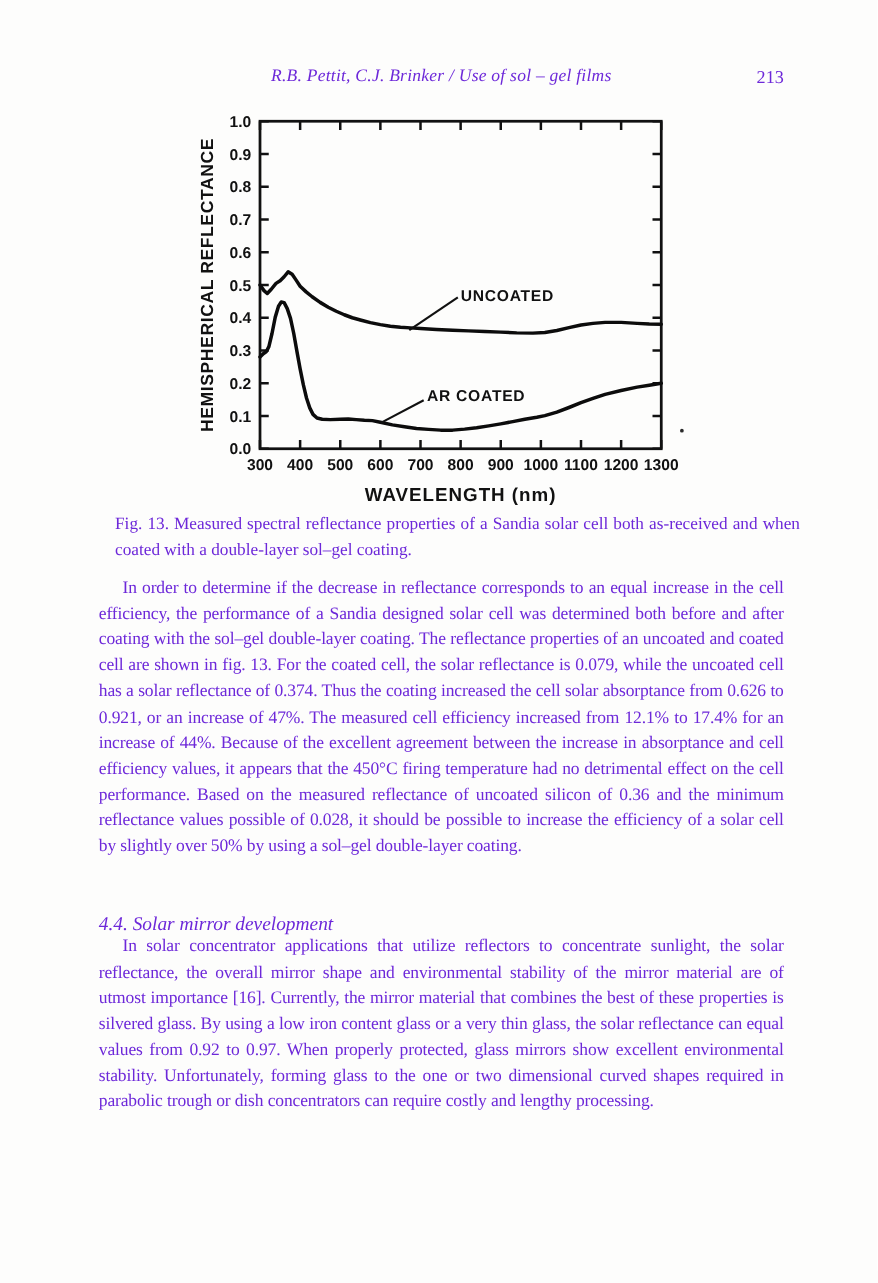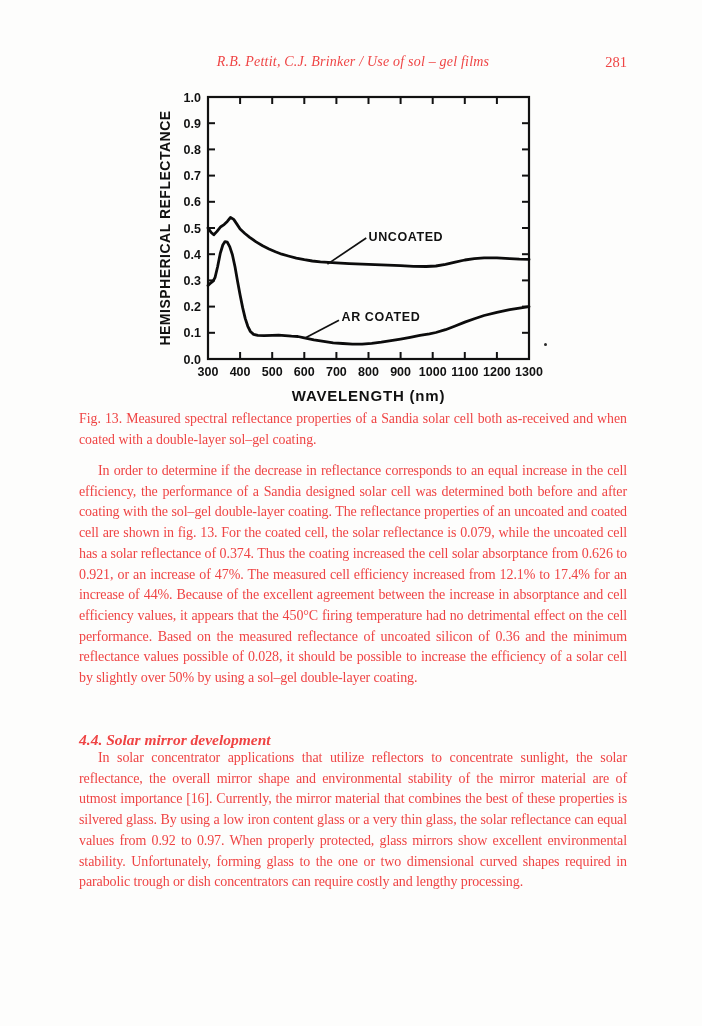--- a/index.html
+++ b/index.html
@@ -2,21 +2,21 @@
 <html><head>
 <meta charset="utf-8">
 <style>
   html,body{margin:0;padding:0;background:#ffffff;}
   .page{
     position:relative;
     width:702px;
     height:1026px;
     background:#fdfdfc;
     font-family:"Liberation Serif", serif;
-    color:#ef4444;
+    color:#6d28d9;
     overflow:hidden;
   }
   .running-header{
     position:absolute;
     top:54px; left:79px; width:548px; height:20px;
     font-size:14px;
   }
   .header-title{
     display:block;
     text-align:center;
@@ -28,21 +28,21 @@
     right:0; top:0;
     font-style:normal;
     font-size:14.5px;
   }
   svg.chart{
     position:absolute;
     top:85px; left:0;
   }
   .figure-caption{
     position:absolute;
-    top:408px; left:79px; width:548px;
+    top:408px; left:92px; width:548px;
     font-size:13.8px;
     line-height:21px;
     text-align:justify;
   }
   .body-par{
     position:absolute;
     left:79px; width:548px;
     margin:0;
     font-size:14px;
     line-height:20.7px;
@@ -50,39 +50,39 @@
     text-indent:19px;
     letter-spacing:-0.1px;
   }
   .paragraph-1{ top:461px; }
   .paragraph-2{ top:748px; }
   .section-heading{
     position:absolute;
     top:731px; left:79px; width:548px;
     margin:0;
     font-size:15.5px;
-    font-weight:bold;
+    font-weight:normal;
     font-style:italic;
   }
   .ink-speck{
     position:absolute;
     left:544px; top:343px;
     width:3px; height:3px;
     background:#2a2a2a;
     border-radius:50%;
   }
 </style>
 </head>
 <body>
 
 <div class="page">
 
   <div class="running-header">
     <span class="header-title">R.B. Pettit, C.J. Brinker / Use of sol – gel films</span>
-    <span class="page-number">281</span>
+    <span class="page-number">213</span>
   </div>
 
   <svg class="chart" width="702" height="322" viewBox="0 0 702 322" aria-hidden="true">
       <rect x="208" y="12" width="321" height="262" fill="none" stroke="#111111" stroke-width="2.2"></rect>
       <line x1="208" y1="274" x2="208" y2="267" stroke="#111111" stroke-width="2"></line>
       <line x1="208" y1="12" x2="208" y2="19" stroke="#111111" stroke-width="2"></line>
       <text x="208" y="291" text-anchor="middle" fill="#111111" font-family="&quot;Liberation Sans&quot;, sans-serif" font-size="12.5" font-weight="bold">300</text>
       <line x1="240.1" y1="274" x2="240.1" y2="267" stroke="#111111" stroke-width="2"></line>
       <line x1="240.1" y1="12" x2="240.1" y2="19" stroke="#111111" stroke-width="2"></line>
       <text x="240.1" y="291" text-anchor="middle" fill="#111111" font-family="&quot;Liberation Sans&quot;, sans-serif" font-size="12.5" font-weight="bold">400</text>

